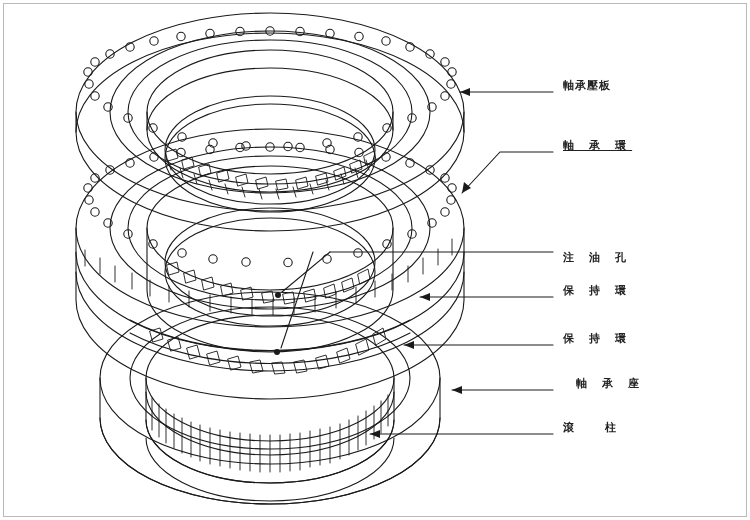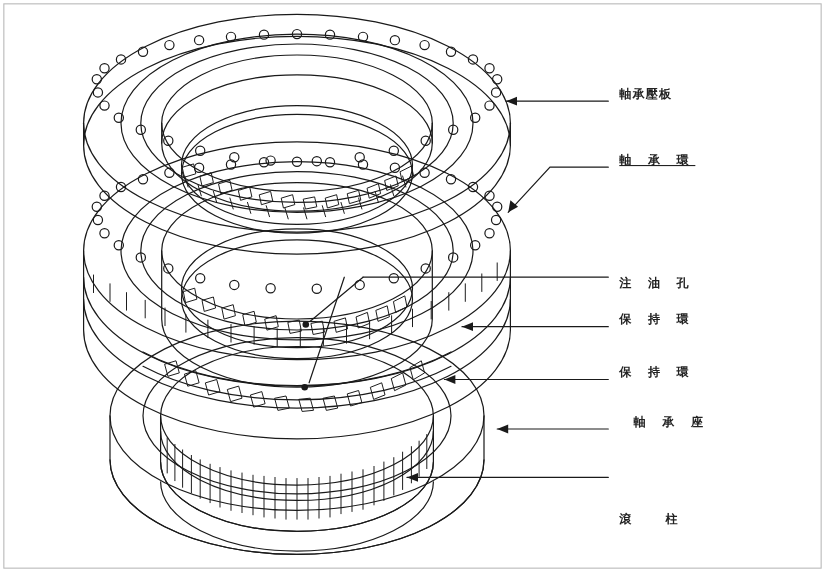--- a/index.html
+++ b/index.html
@@ -42,21 +42,20 @@
     font-weight: bold;
     color: #222222;
     letter-spacing: 1px;
     white-space: nowrap;
   }
   .label.sp {
     letter-spacing: 6px;
   }
   .label.sp2 {
     letter-spacing: 10px;
-    margin-top: 44px;
   }
 </style>
 </head>
 <body>
 
 <div id="page">
 
   <div id="frame"></div>
 
   <svg id="art" viewBox="0 0 750 520">

